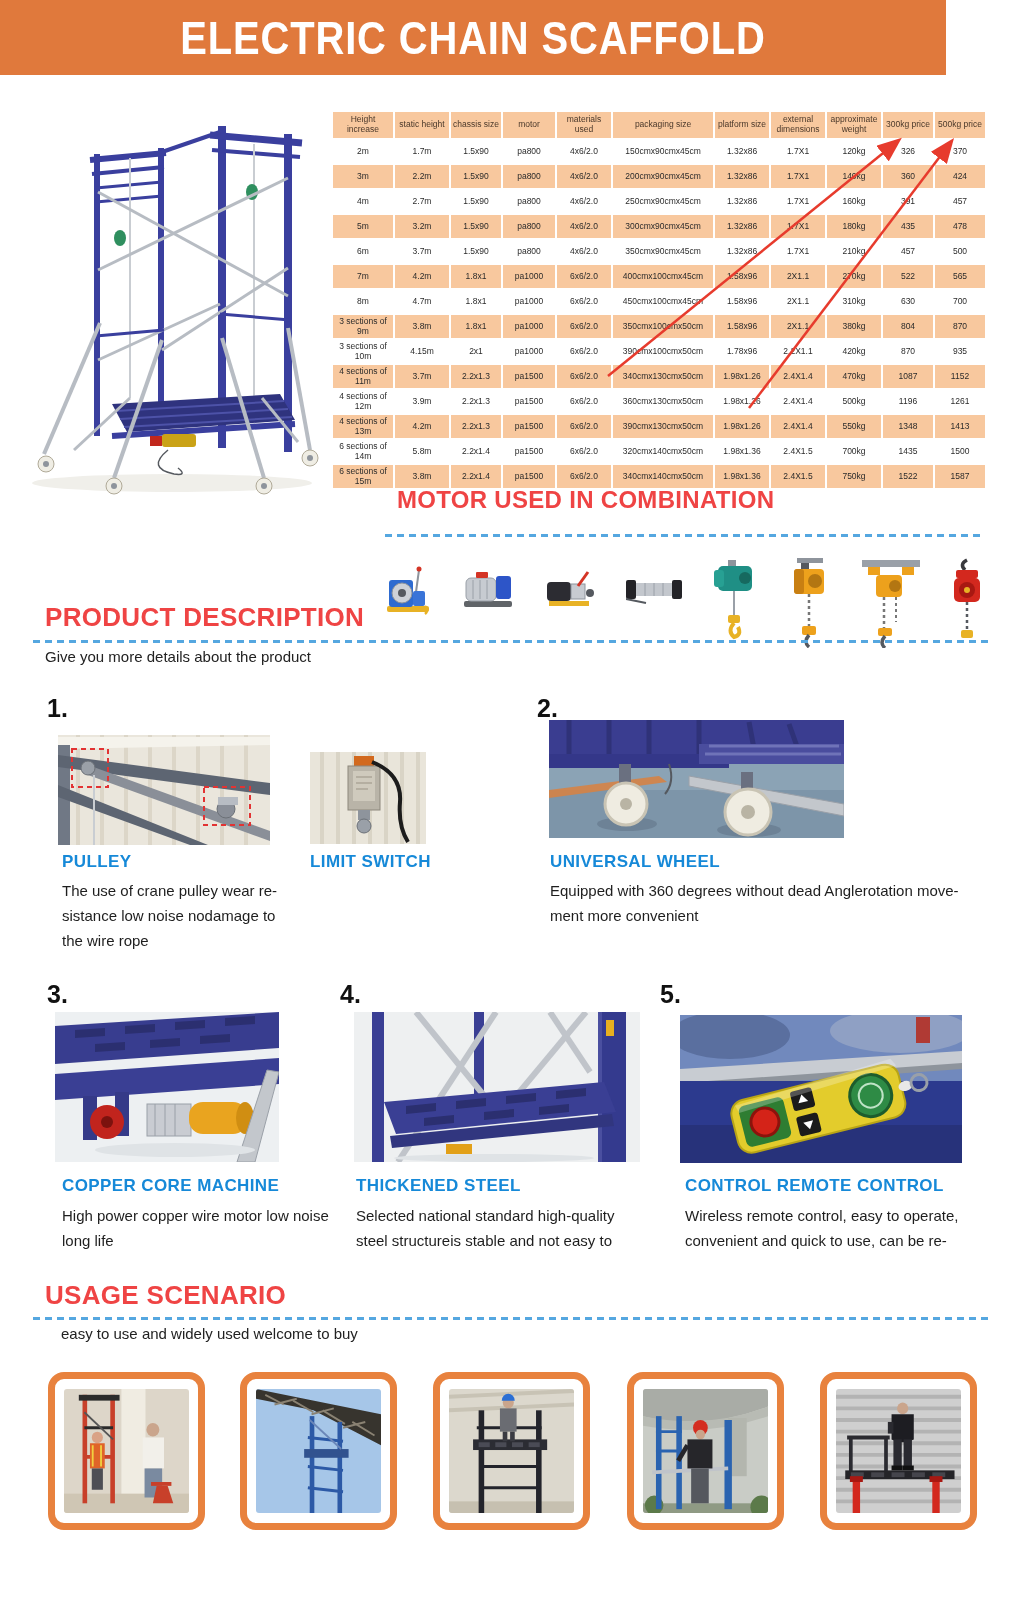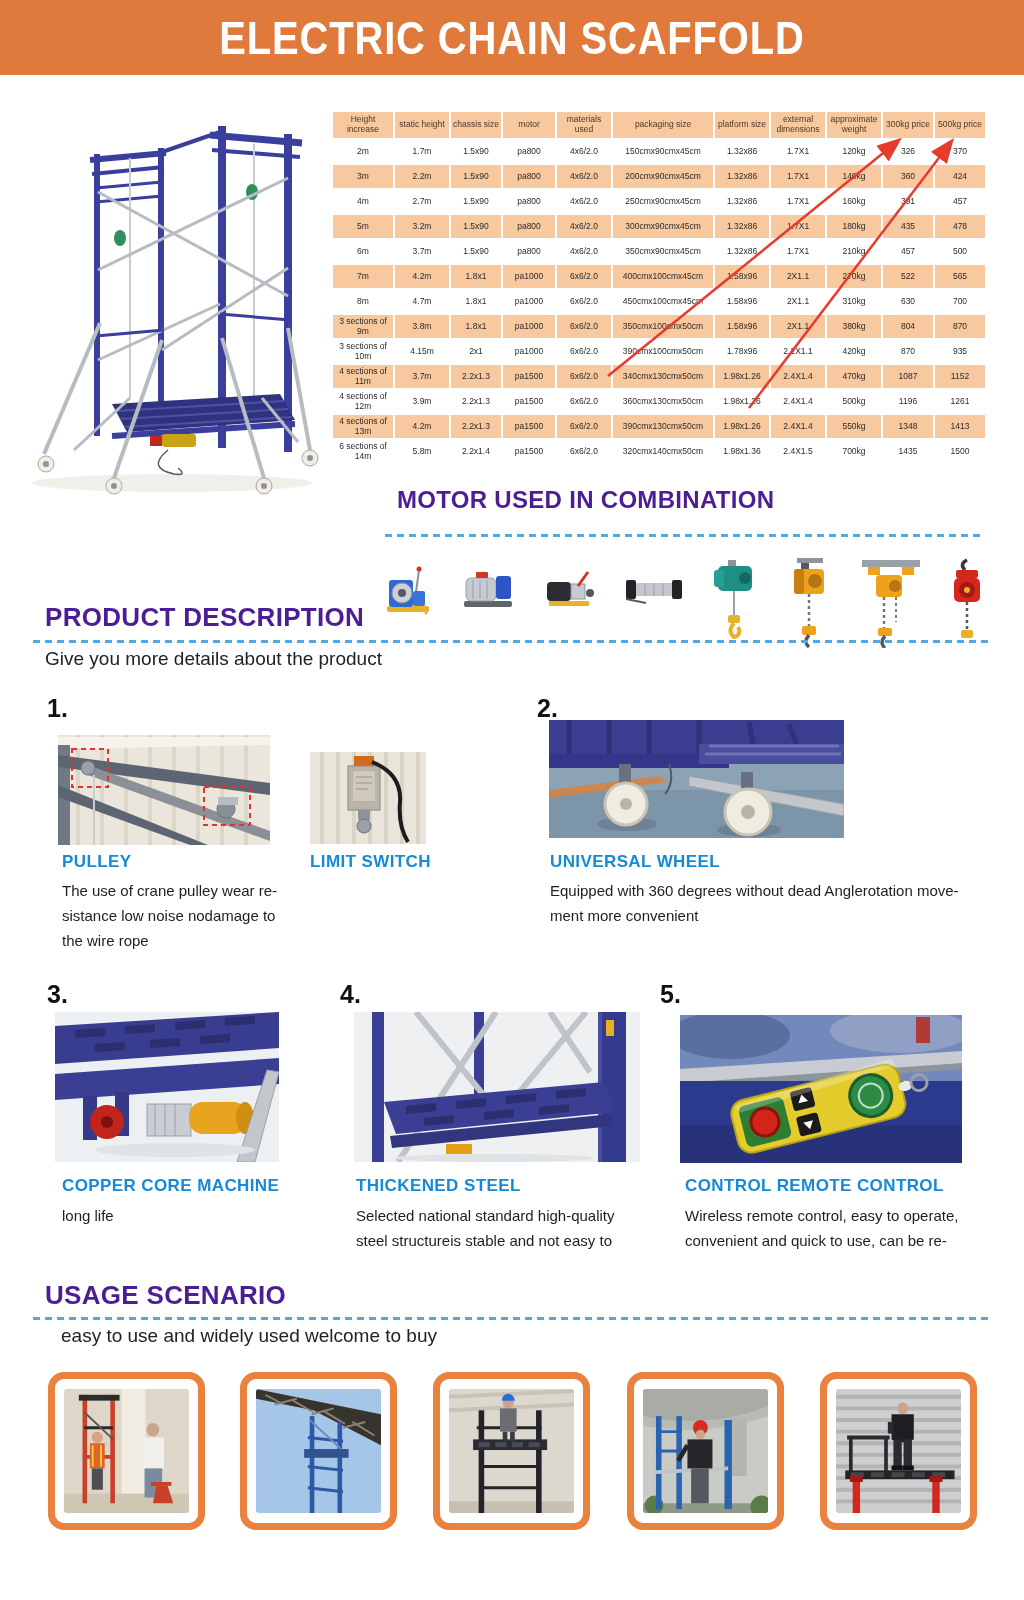--- a/index.html
+++ b/index.html
@@ -1,38 +1,38 @@
 <!DOCTYPE html>
 <html><head>
 <meta charset="utf-8">
 <style>
   html,body{margin:0;padding:0;background:#fff;}
   .page{position:relative;width:1024px;height:1600px;margin:0 auto;background:#fff;
         font-family:"Liberation Sans",sans-serif;overflow:hidden;color:#1e1e1e;}
   .abs{position:absolute;}
 
   
-  .banner{left:0;top:0;width:1024px;height:75px;background:#e0793c;text-align:center;}
+  .banner{left:0;top:0;width:946px;height:75px;background:#e0793c;text-align:center;}
   .banner h1{margin:0;line-height:75px;font-size:47px;font-weight:bold;color:#fff;
              letter-spacing:1px;transform:scaleX(.85);transform-origin:center;}
 
   
   .spec-wrap{left:331px;top:110px;}
   table.spec{border-collapse:separate;border-spacing:2px;table-layout:fixed;}
   table.spec th,table.spec td{font-size:8.5px;line-height:1.15;text-align:center;vertical-align:middle;
       padding:1px 2px;overflow:hidden;}
   table.spec th{background:#f8c89e;color:#4a382a;height:24px;font-weight:normal;}
   table.spec td{color:#2b2b2b;height:21px;}
   table.spec tbody tr:nth-child(odd) td{background:#ffffff;}
   table.spec tbody tr:nth-child(even) td{background:#f8c89e;}
 
   .dash{height:3px;background:repeating-linear-gradient(90deg,#55a7e0 0 7px,transparent 7px 12px);}
 
-  .sec-title{font-size:26px;font-weight:bold;color:#4c1d95;letter-spacing:.3px;white-space:nowrap;}
-  .sec-sub{font-size:19px;color:#222;white-space:nowrap;}
+  .sec-title{font-size:26px;font-weight:bold;color:#ef4444;letter-spacing:.3px;white-space:nowrap;}
+  .sec-sub{font-size:15px;color:#222;white-space:nowrap;}
   .feat-num{font-size:25px;font-weight:bold;color:#111;}
   .feat-title{font-size:17px;font-weight:bold;color:#1689d8;letter-spacing:.4px;white-space:nowrap;}
   .feat-line{font-size:15px;line-height:25px;color:#1e1e1e;white-space:nowrap;}
 
   .photo{display:block;}
   .motors{left:385px;top:550px;width:598px;height:100px;display:flex;
           justify-content:space-between;align-items:flex-start;}
   .motor{flex:0 0 auto;}
 
   
@@ -303,20 +303,33 @@
             <td>2.2x1.4</td>
             <td>pa1500</td>
             <td>6x6/2.0</td>
             <td>320cmx140cmx50cm</td>
             <td>1.98x1.36</td>
             <td>2.4X1.5</td>
             <td>700kg</td>
             <td>1435</td>
             <td>1500</td>
           </tr>
+          <tr>
+            <td>6 sections of 15m</td>
+            <td>3.8m</td>
+            <td>2.2x1.4</td>
+            <td>pa1500</td>
+            <td>6x6/2.0</td>
+            <td>340cmx140cmx50cm</td>
+            <td>1.98x1.36</td>
+            <td>2.4X1.5</td>
+            <td>750kg</td>
+            <td>1522</td>
+            <td>1587</td>
+          </tr>
         </tbody>
       </table>
   </div>
 
   <svg class="abs" style="left:500px;top:110px" width="470" height="320" viewBox="0 0 470 320">
     <defs>
       <marker id="ah" markerWidth="10" markerHeight="8" refX="8" refY="4" orient="auto">
         <polygon points="0,0 10,4 0,8" fill="#e73b2d"></polygon>
       </marker>
     </defs>
@@ -531,20 +544,21 @@
     <rect x="134" y="90" width="58" height="32" rx="14" fill="#e9a41f"></rect>
     <ellipse cx="190" cy="106" rx="9" ry="16" fill="#d08e12"></ellipse>
     <circle cx="52" cy="110" r="17" fill="#c1241d"></circle>
     <circle cx="52" cy="110" r="6" fill="#7c120e"></circle>
     <polygon points="182,150 200,150 224,60 212,58" fill="#c3c7cc" stroke="#9aa0a8"></polygon>
     <ellipse cx="120" cy="138" rx="80" ry="7" fill="#dfe3e6"></ellipse>
   </svg>
 
   <div class="abs feat-title" style="left:62px;top:1176px">COPPER CORE MACHINE</div>
   <div class="abs" style="left:62px;top:1203px">
+    <div class="feat-line">High power copper wire motor low noise</div>
     <div class="feat-line">long life</div>
   </div>
 
   <div class="abs feat-num" style="left:340px;top:980px">4.</div>
 
   <svg class="abs photo" style="left:354px;top:1012px" width="286" height="150" viewBox="0 0 286 150">
     <rect width="286" height="150" fill="#eef0f1"></rect>
     <rect x="18" y="0" width="12" height="150" fill="#3a3f94"></rect>
     <rect x="120" y="0" width="10" height="92" fill="#3a3f94"></rect>
     <rect x="248" y="0" width="24" height="150" fill="#343a8e"></rect>

